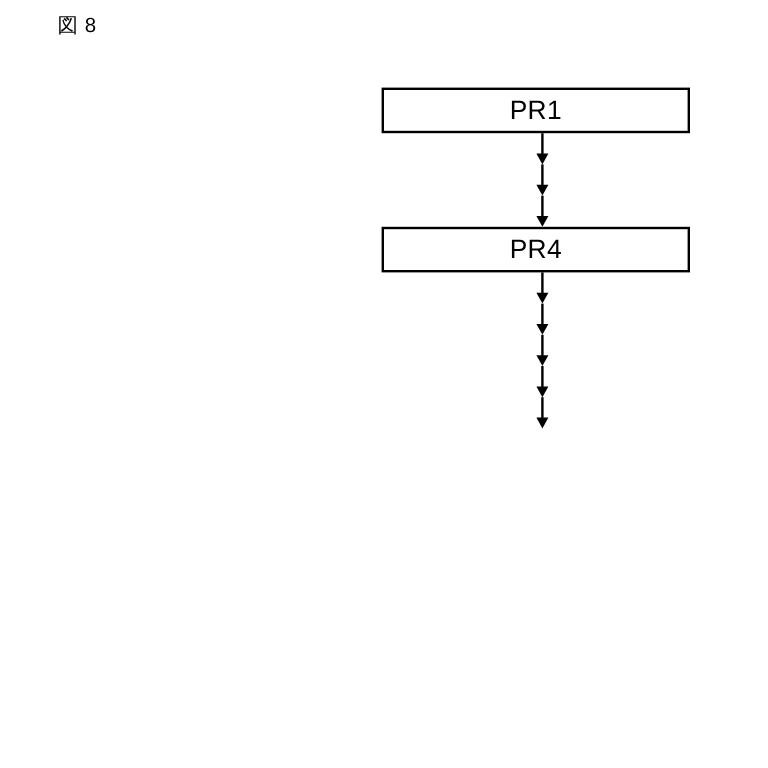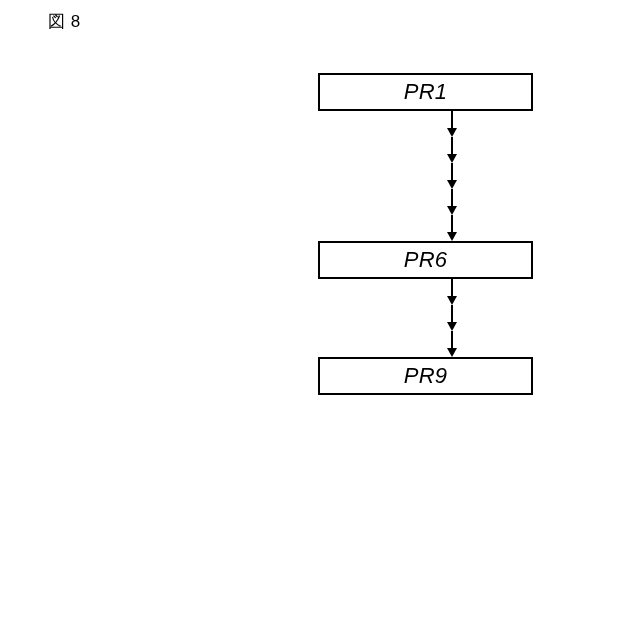--- a/index.html
+++ b/index.html
@@ -46,28 +46,27 @@
     width: 268px;
   }
 
   .flow-unit {
     position: relative;
     width: 268px;
   }
 
   .process-box {
     box-sizing: border-box;
-    width: 215px;
+    width: 257px;
     height: 38px;
     border: 2px solid #000000;
     background: #ffffff;
     display: flex;
     align-items: center;
     justify-content: center;
-    font-style: italic;
   }
 
   .process-label {
     font-size: 22px;
     line-height: 22px;
     color: #000000;
     letter-spacing: 0.2px;
     user-select: none;
   }
 
@@ -118,50 +117,45 @@
     <div class="flow-arrow">
       <div class="arrow-stem"></div>
       <div class="arrow-head"></div>
     </div>
 
     <div class="flow-arrow">
       <div class="arrow-stem"></div>
       <div class="arrow-head"></div>
     </div>
 
-    <div class="flow-arrow">
-      <div class="arrow-stem"></div>
-      <div class="arrow-head"></div>
-    </div>
-
-    <div class="flow-arrow">
-      <div class="arrow-stem"></div>
-      <div class="arrow-head"></div>
-    </div>
-
     <div class="flow-unit">
       <div class="process-box">
-        <span class="process-label">PR6</span>
+        <span class="process-label">PR4</span>
       </div>
     </div>
     <div class="flow-arrow">
       <div class="arrow-stem"></div>
       <div class="arrow-head"></div>
     </div>
 
     <div class="flow-arrow">
       <div class="arrow-stem"></div>
       <div class="arrow-head"></div>
     </div>
 
     <div class="flow-arrow">
       <div class="arrow-stem"></div>
       <div class="arrow-head"></div>
     </div>
 
-    <div class="flow-unit">
-      <div class="process-box">
-        <span class="process-label">PR9</span>
-      </div>
+    <div class="flow-arrow">
+      <div class="arrow-stem"></div>
+      <div class="arrow-head"></div>
     </div>
+
+    <div class="flow-arrow">
+      <div class="arrow-stem"></div>
+      <div class="arrow-head"></div>
+    </div>
+
 
   </div>
 </div>
 
 </body></html>

